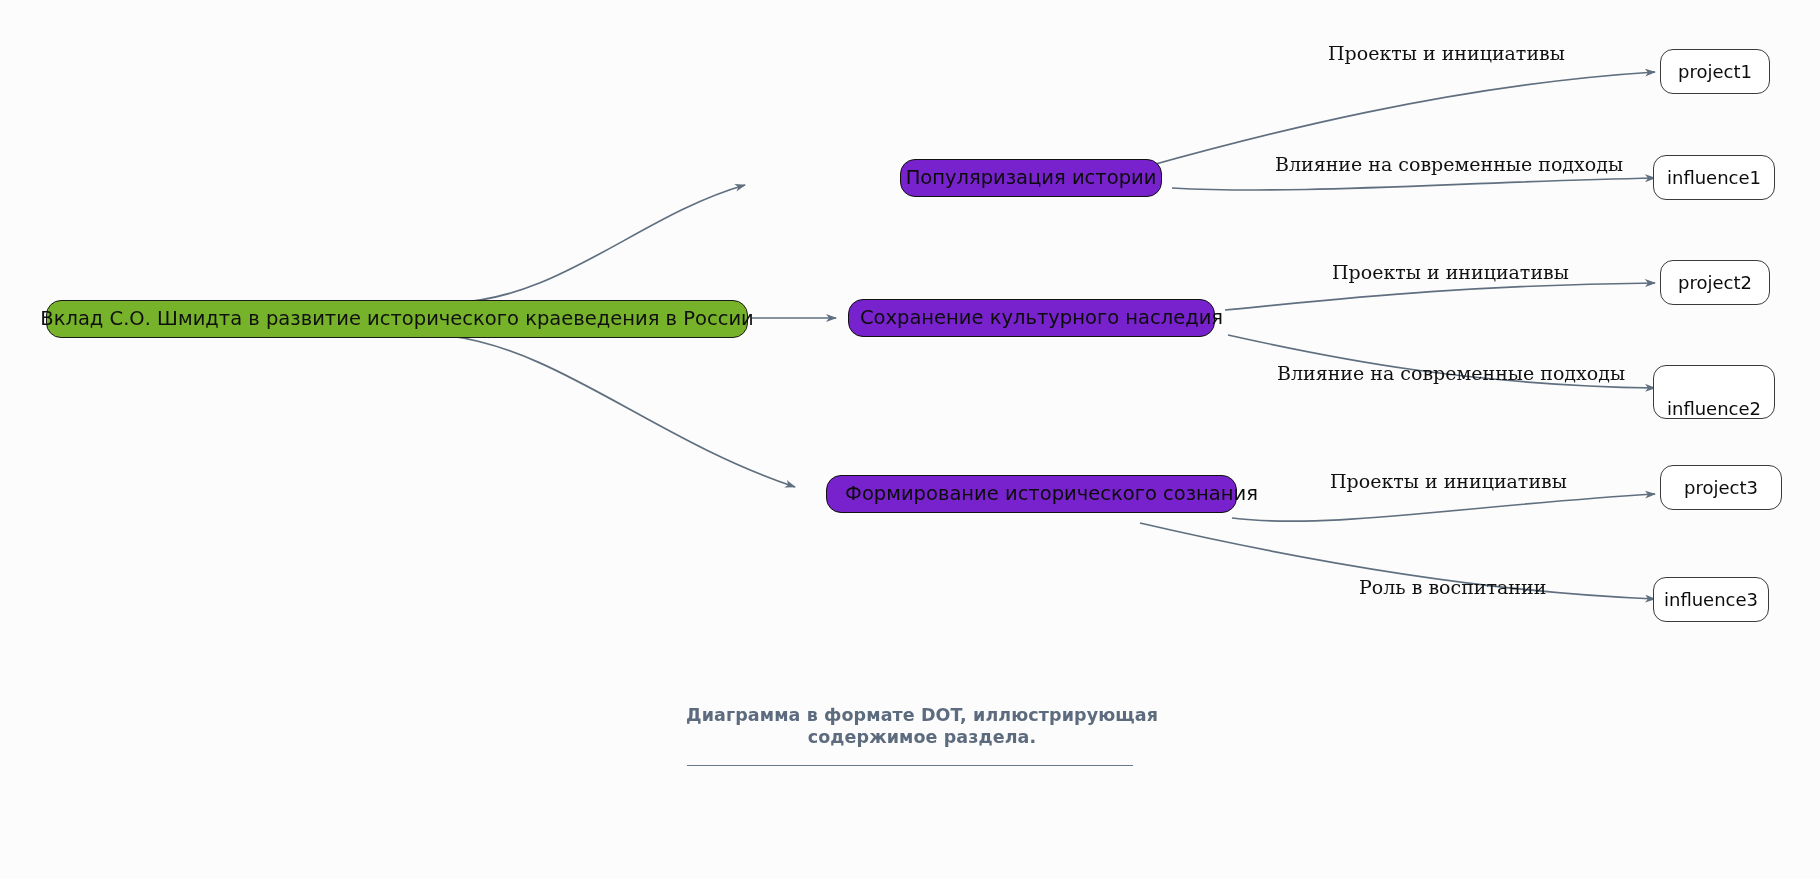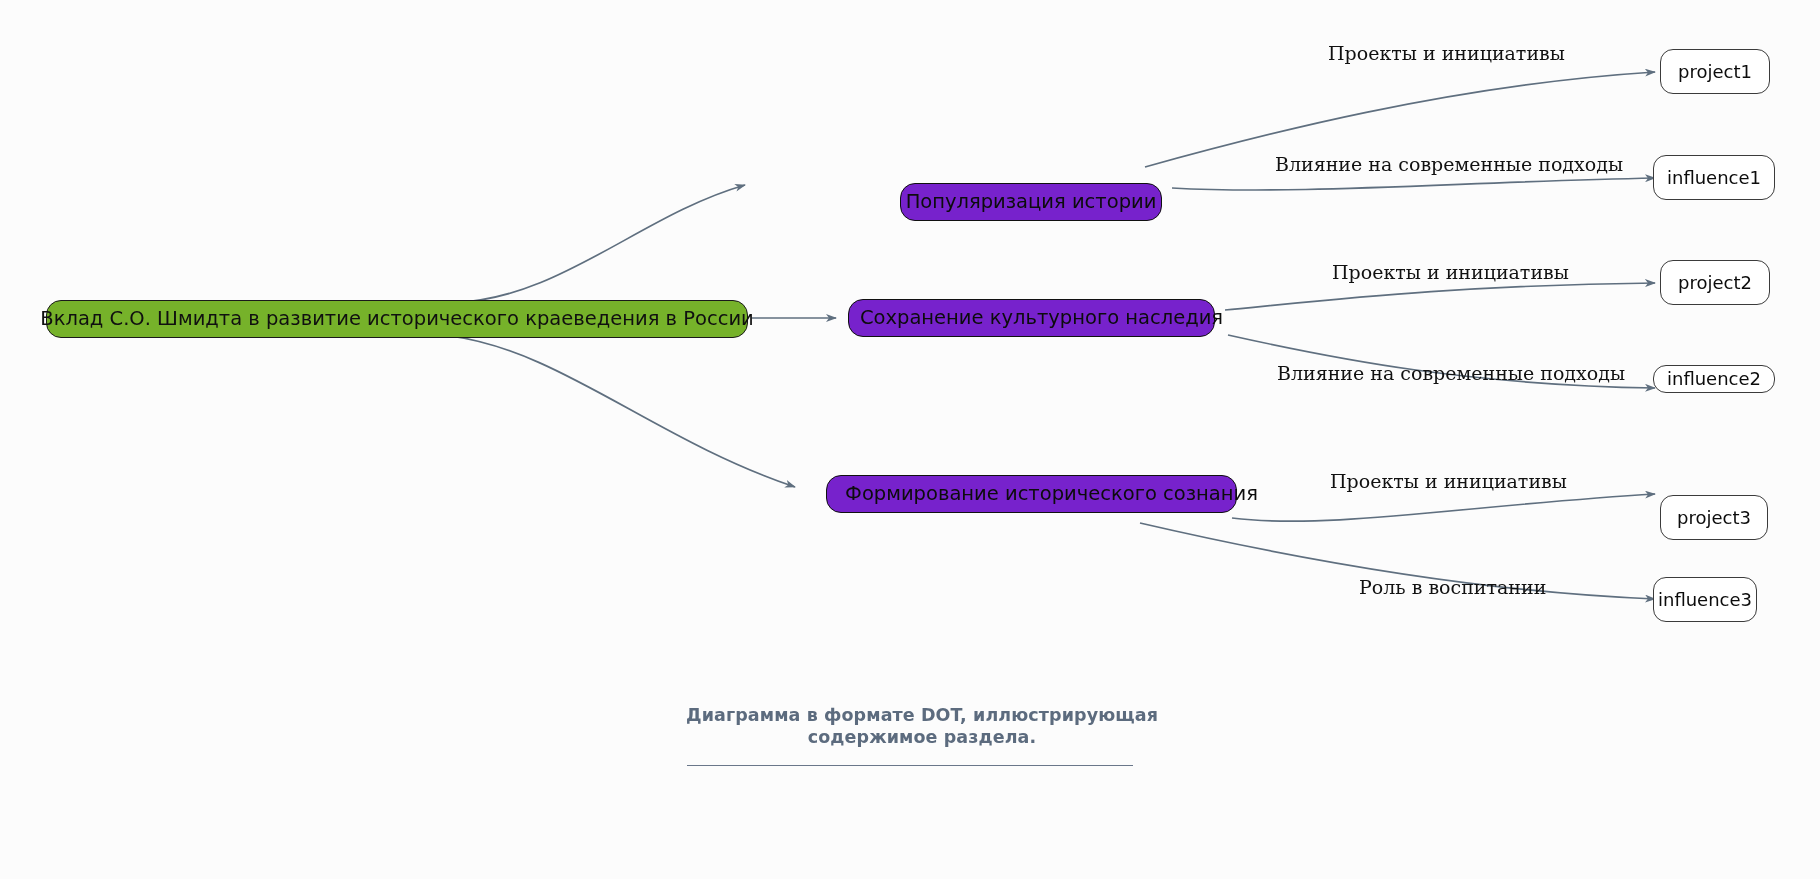--- a/index.html
+++ b/index.html
@@ -138,21 +138,21 @@
       <path d="M 1232,518 C 1330,530 1470,505 1655,494"></path>
 
       <path d="M 1140,523 C 1300,560 1480,592 1655,599"></path>
     </g>
   </svg>
 
   <div class="node node-root" style="left:46px; top:300px; width:702px; height:38px;justify-content:center;">
     <span class="node-label">Вклад С.О. Шмидта в развитие исторического краеведения в России</span>
   </div>
 
-  <div class="node node-branch" style="left:900px; top:159px; width:262px; height:38px;margin-top:24px;">
+  <div class="node node-branch" style="left:900px; top:159px; width:262px; height:38px;">
     <span class="node-label">Популяризация истории</span>
   </div>
 
   <div class="node node-branch" style="left:848px; top:299px; width:367px; height:38px;padding-left:20px;">
     <span class="node-label">Сохранение культурного наследия</span>
   </div>
 
   <div class="node node-branch" style="left:826px; top:475px; width:411px; height:38px;padding-left:40px;">
     <span class="node-label">Формирование исторического сознания</span>
   </div>
@@ -162,29 +162,29 @@
   </div>
 
   <div class="node node-leaf" style="left:1653px; top:155px; width:122px; height:45px;justify-content:center;">
     <span class="node-label">influence1</span>
   </div>
 
   <div class="node node-leaf" style="left:1660px; top:260px; width:110px; height:45px;border-radius:13px;">
     <span class="node-label">project2</span>
   </div>
 
-  <div class="node node-leaf" style="left:1653px; top:365px; width:122px; height:28px;">
+  <div class="node node-leaf" style="left:1653px; top:365px; width:122px; height:54px;align-items:flex-end;">
     <span class="node-label">influence2</span>
   </div>
 
-  <div class="node node-leaf" style="left:1660px; top:495px; width:108px; height:45px;">
+  <div class="node node-leaf" style="left:1660px; top:465px; width:122px; height:45px;">
     <span class="node-label">project3</span>
   </div>
 
-  <div class="node node-leaf" style="left:1653px; top:577px; width:104px; height:45px;">
+  <div class="node node-leaf" style="left:1653px; top:577px; width:116px; height:45px;">
     <span class="node-label">influence3</span>
   </div>
 
   <div class="edge-label" style="left:1328px; top:44px;">Проекты и инициативы</div>
 
   <div class="edge-label" style="left:1275px; top:155px;">Влияние на современные подходы</div>
 
   <div class="edge-label" style="left:1332px; top:263px;">Проекты и инициативы</div>
 
   <div class="edge-label" style="left:1277px; top:364px;">Влияние на современные подходы</div>

